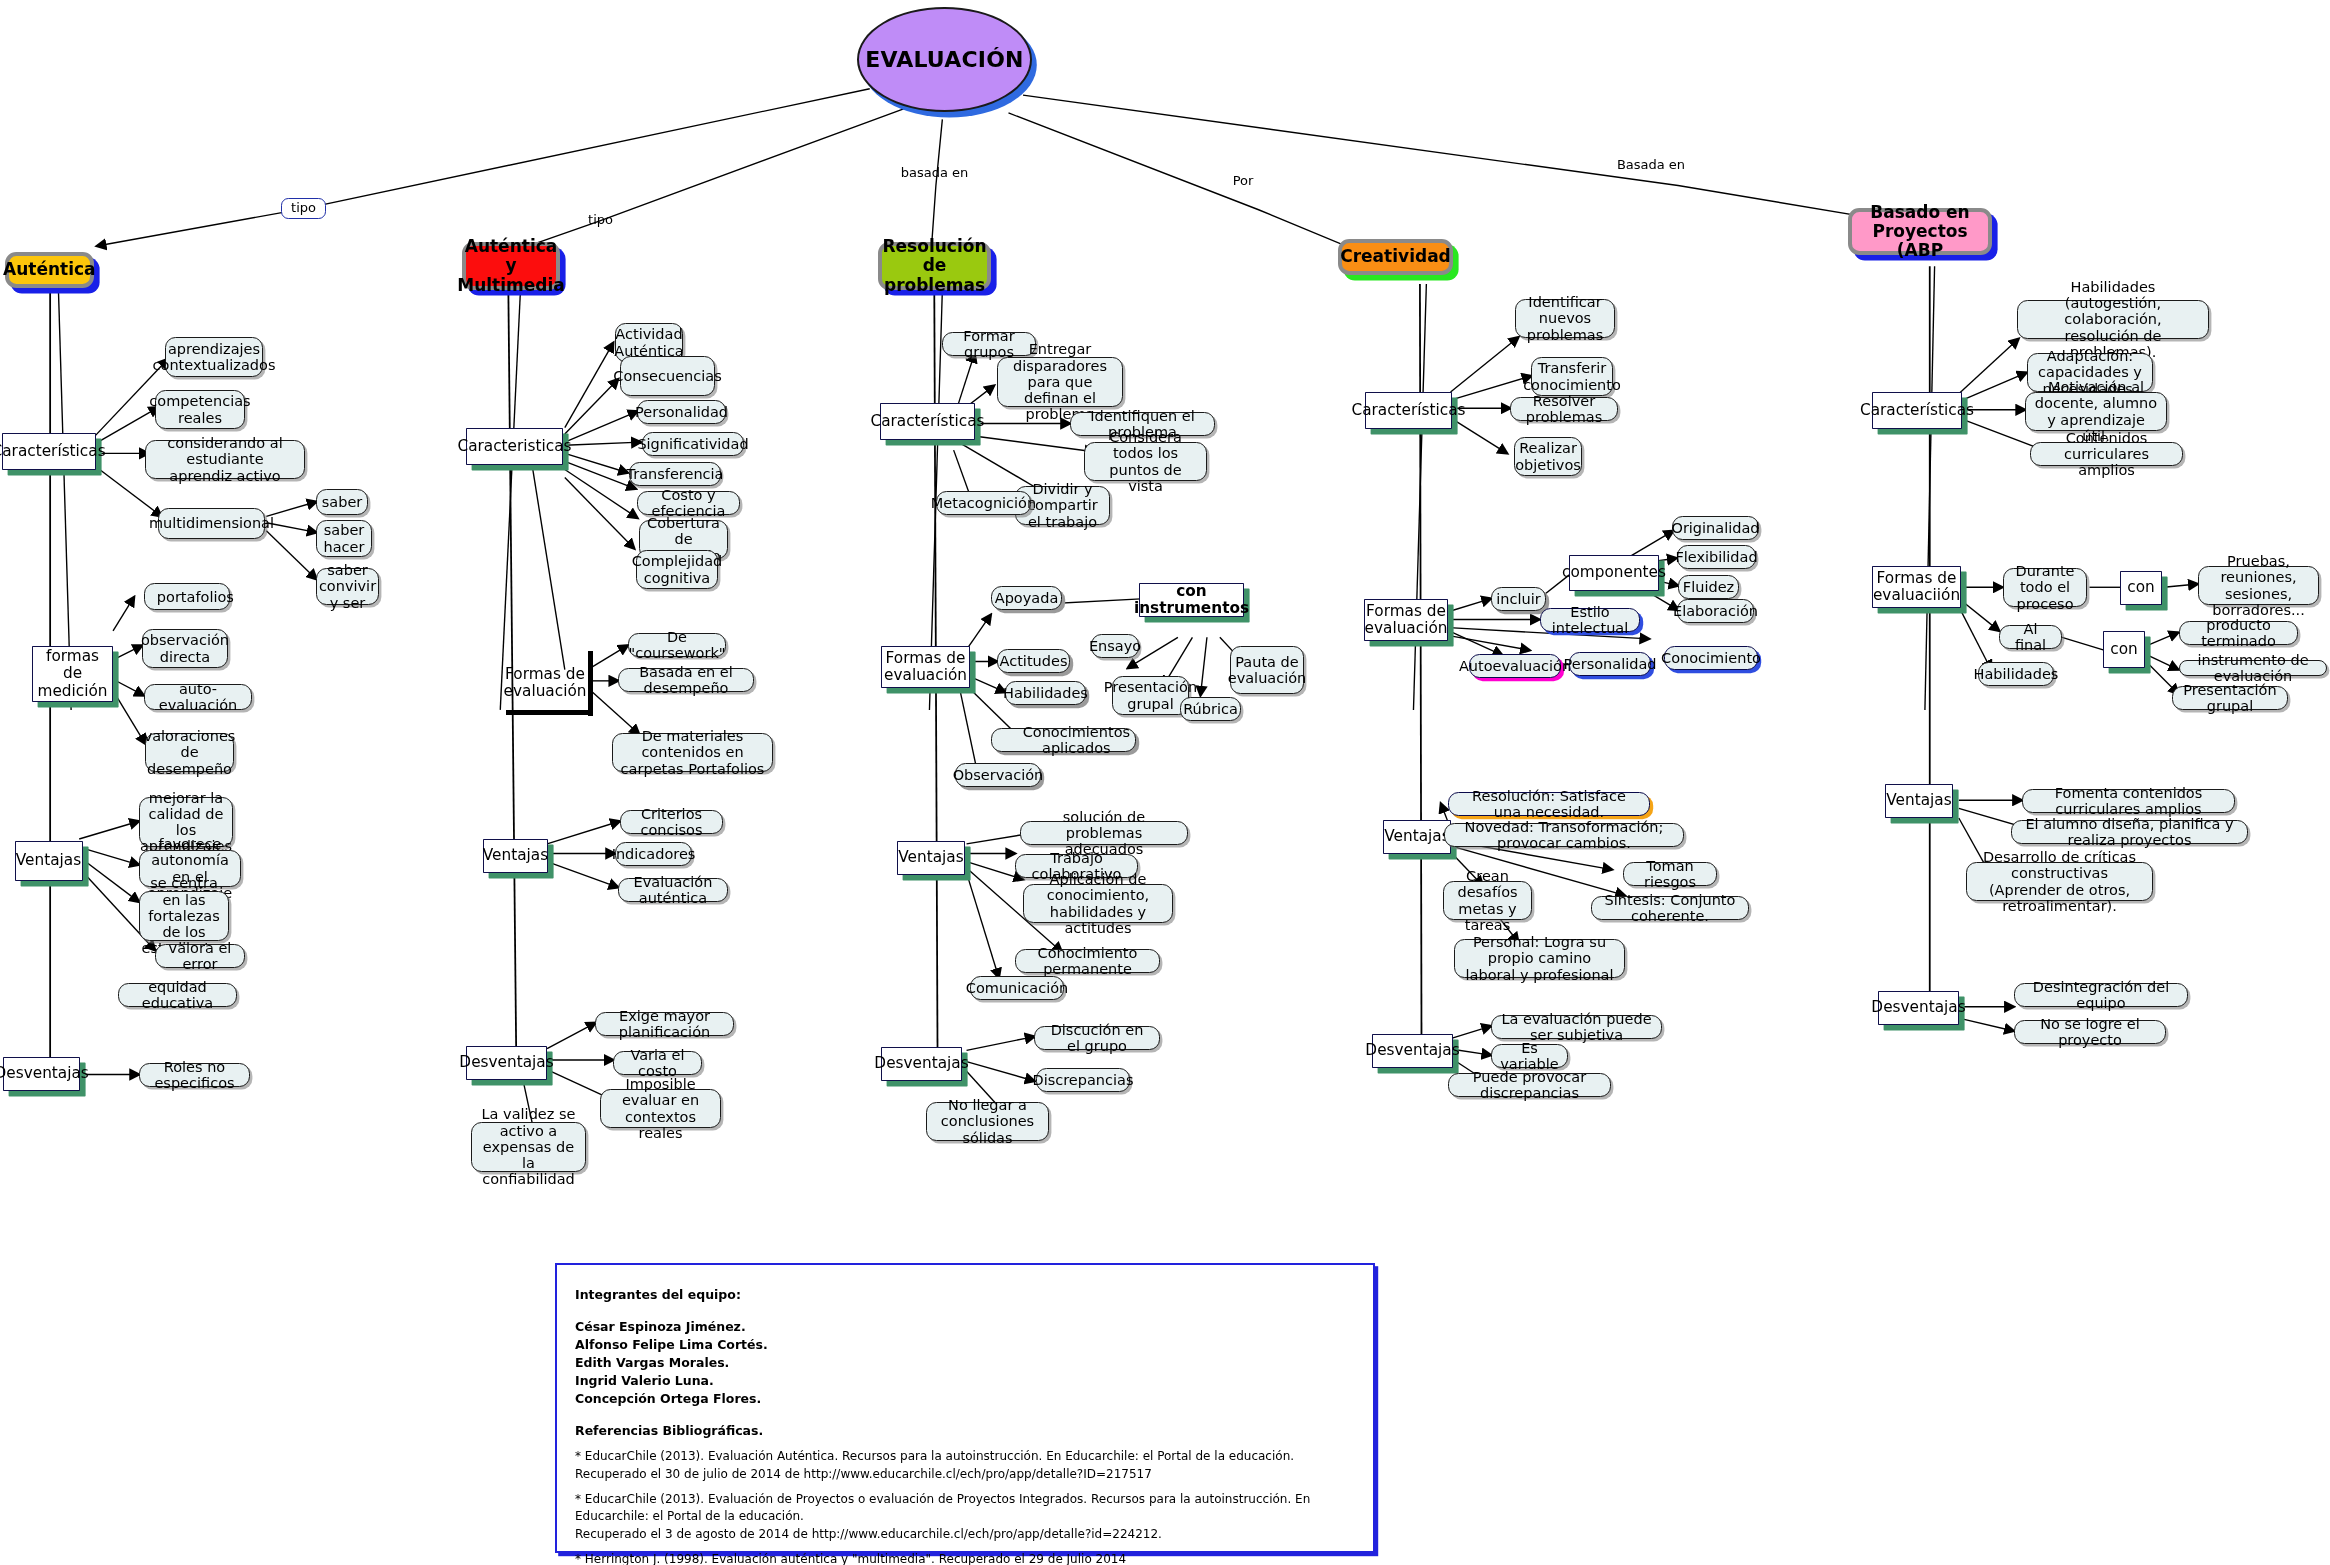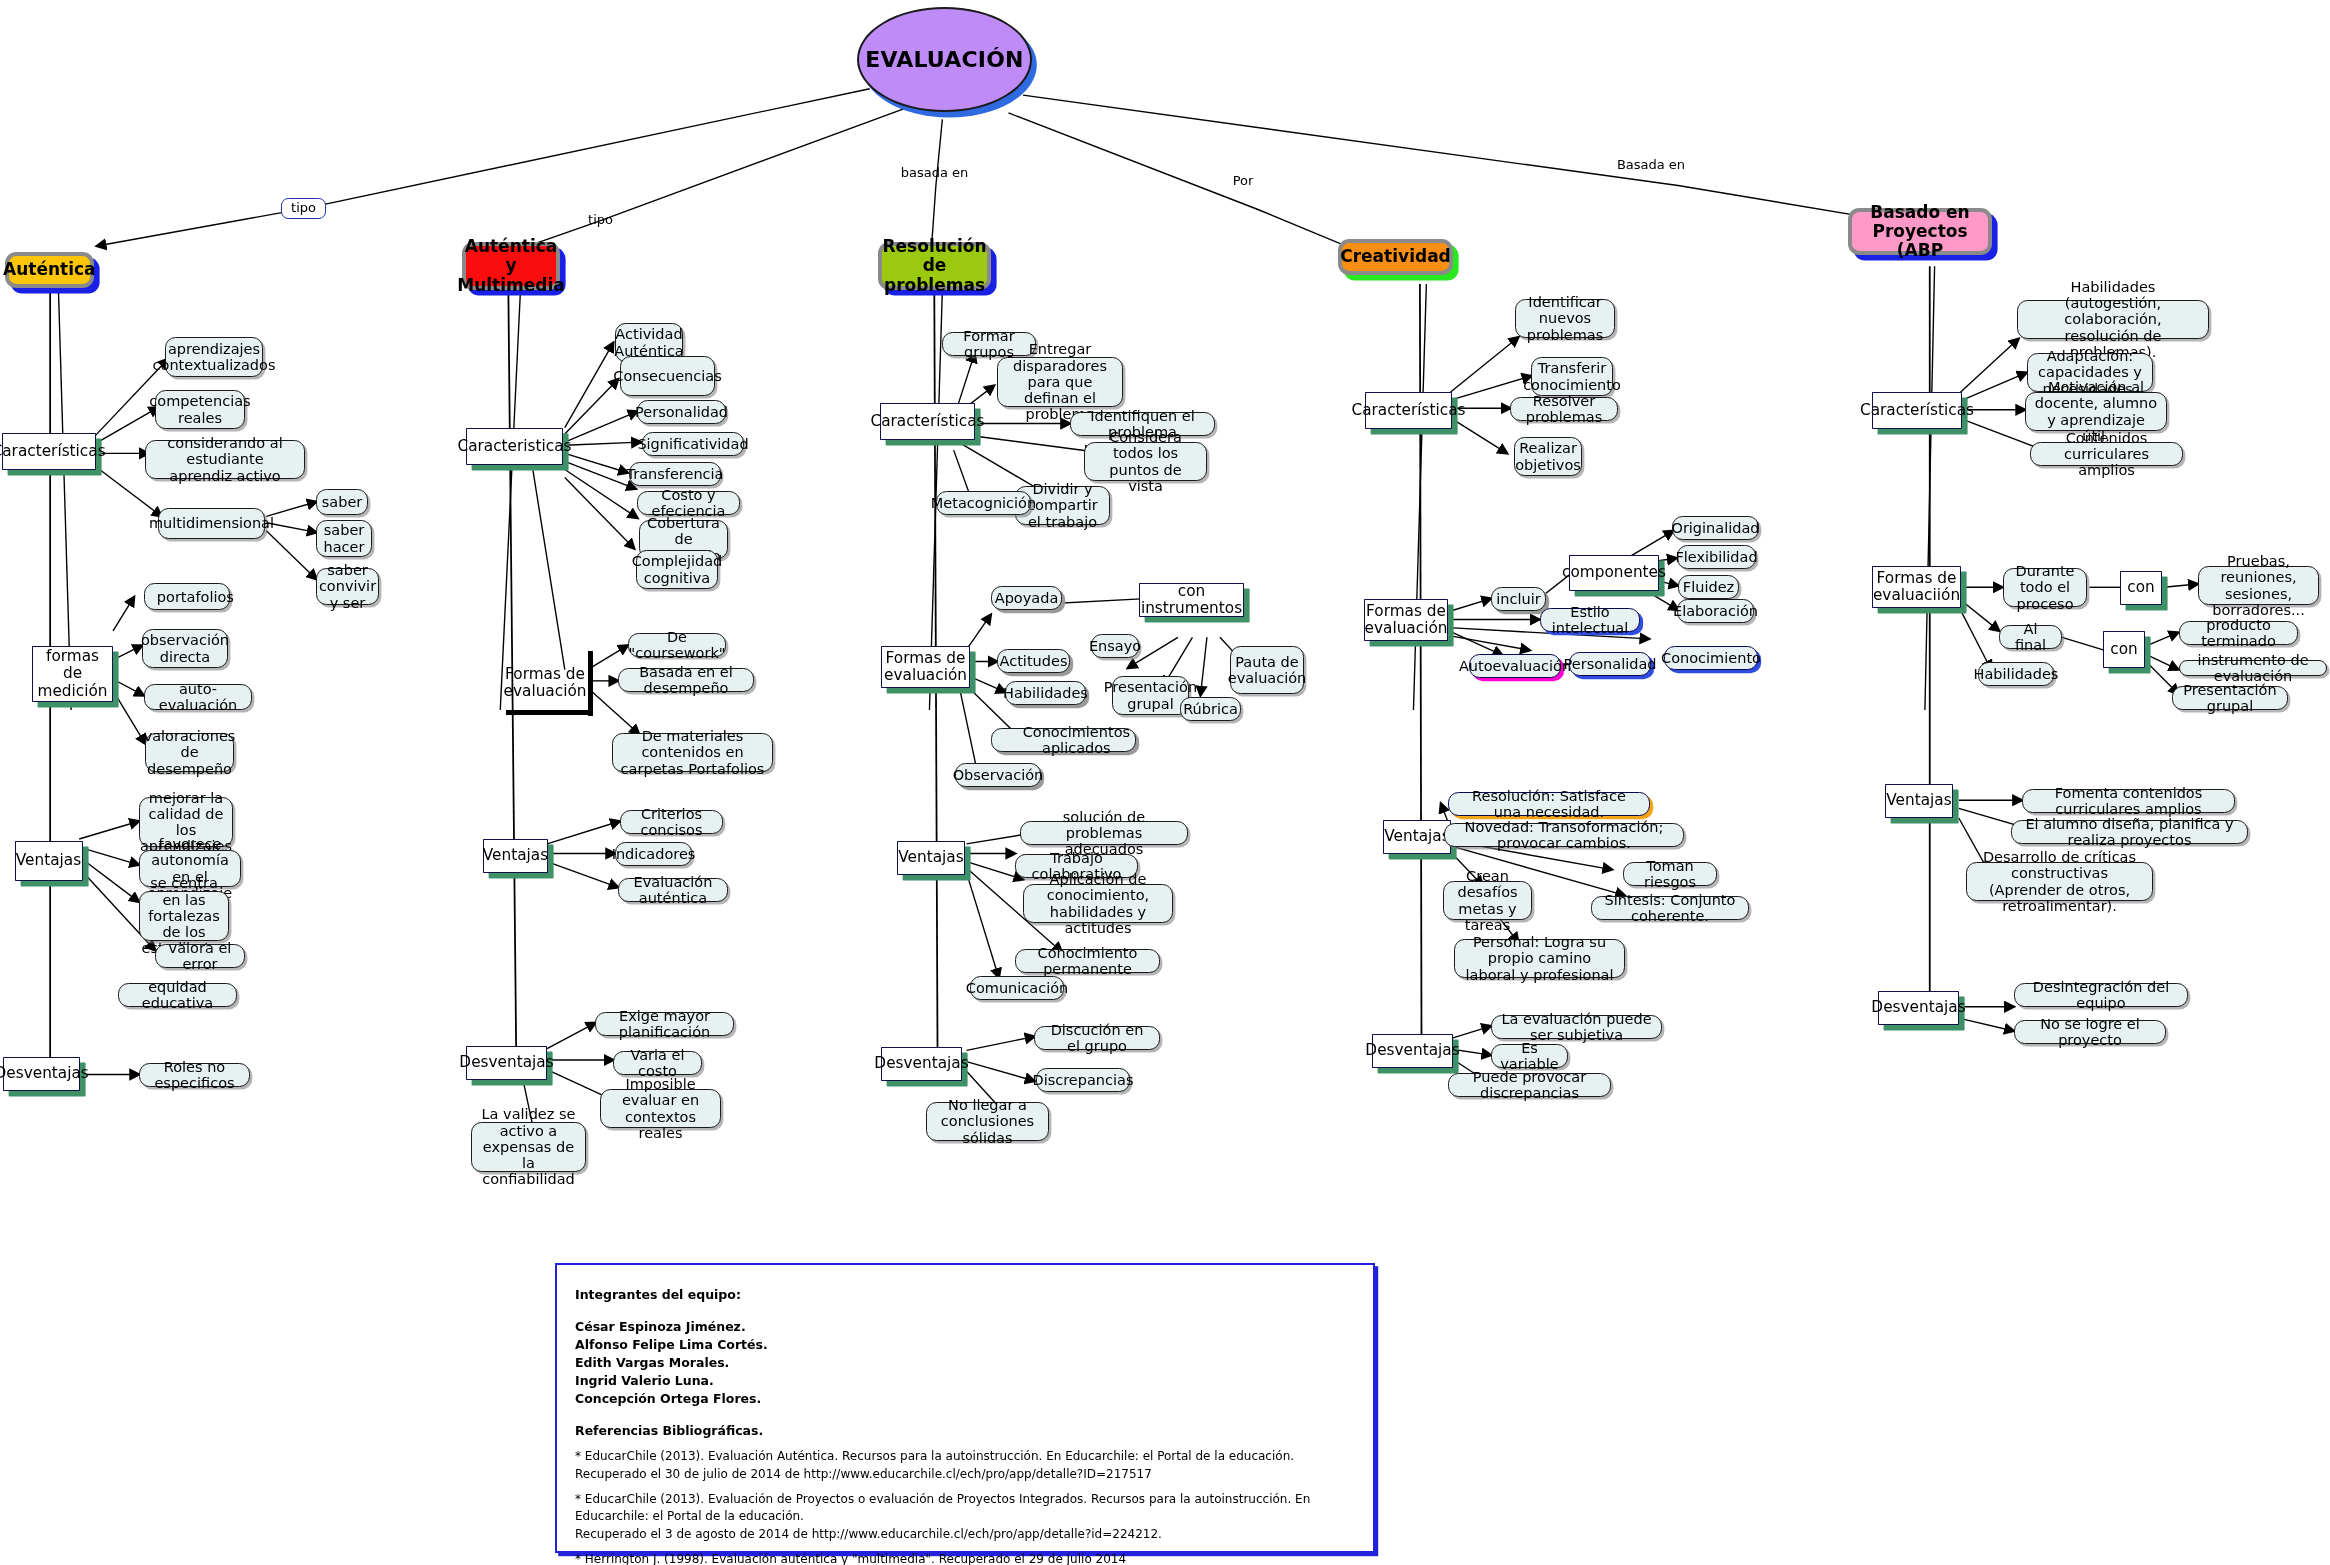--- a/index.html
+++ b/index.html
@@ -304,21 +304,21 @@
   <div class="node leaf" style="left:1015px;top:486px;width:95px;height:39px;">Dividir y compartir el trabajo</div>
   <div class="node leaf" style="left:936px;top:491px;width:95px;height:24px;">Metacognición</div>
 
   <div class="node cat" style="left:881px;top:646px;width:89px;height:42px;">Formas de evaluación</div>
   <div class="node leaf sh-grey" style="left:991px;top:586px;width:71px;height:24px;">Apoyada</div>
   <div class="node leaf sh-grey" style="left:997px;top:649px;width:73px;height:24px;">Actitudes</div>
   <div class="node leaf sh-grey" style="left:1005px;top:681px;width:81px;height:24px;">Habilidades</div>
   <div class="node leaf sh-grey" style="left:991px;top:728px;width:145px;height:24px;padding-left:33px;">Conocimientos aplicados</div>
   <div class="node leaf sh-grey" style="left:955px;top:763px;width:86px;height:24px;">Observación</div>
 
-  <div class="node cat" style="left:1139px;top:583px;width:105px;height:34px;">con instrumentos</div>
+  <div class="node cat" style="left:1139px;top:583px;width:105px;height:34px;font-weight:bold;">con instrumentos</div>
   <div class="node leaf" style="left:1091px;top:634px;width:48px;height:24px;">Ensayo</div>
   <div class="node leaf" style="left:1112px;top:676px;width:77px;height:39px;">Presentación grupal</div>
   <div class="node leaf" style="left:1180px;top:697px;width:61px;height:24px;">Rúbrica</div>
   <div class="node leaf" style="left:1230px;top:646px;width:74px;height:48px;">Pauta de evaluación</div>
 
   <div class="node cat" style="left:897px;top:841px;width:68px;height:34px;">Ventajas</div>
   <div class="node leaf" style="left:1020px;top:821px;width:168px;height:24px;">solución de problemas adecuados</div>
   <div class="node leaf" style="left:1015px;top:854px;width:123px;height:24px;">Trabajo colaborativo</div>
   <div class="node leaf" style="left:1023px;top:884px;width:150px;height:39px;">Aplicación de conocimiento, habilidades y actitudes</div>
   <div class="node leaf" style="left:1015px;top:949px;width:145px;height:24px;">Conocimiento permanente</div>

